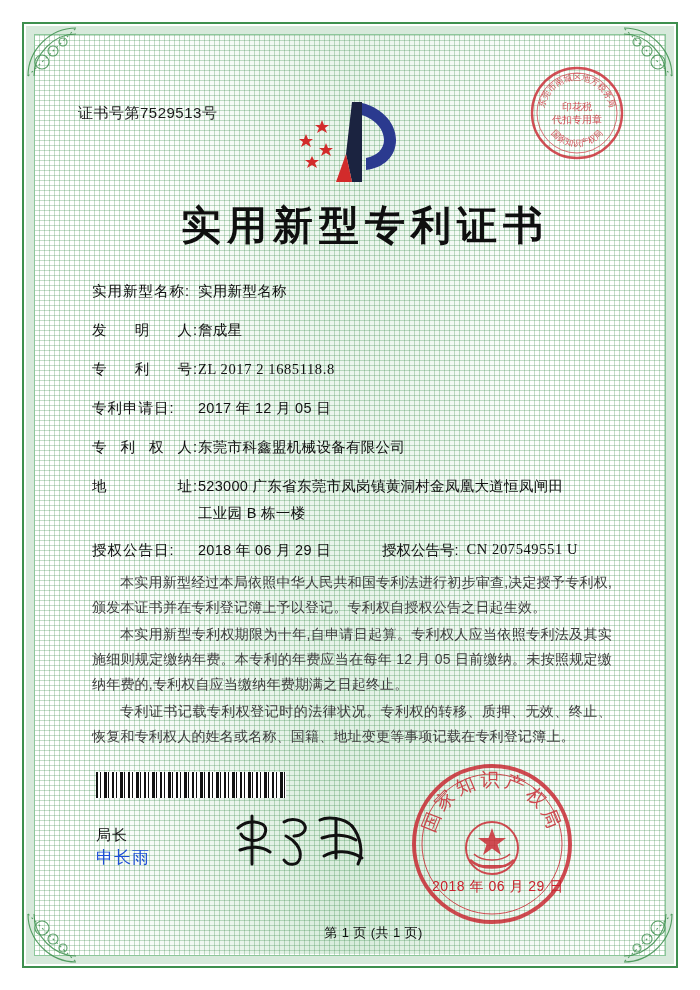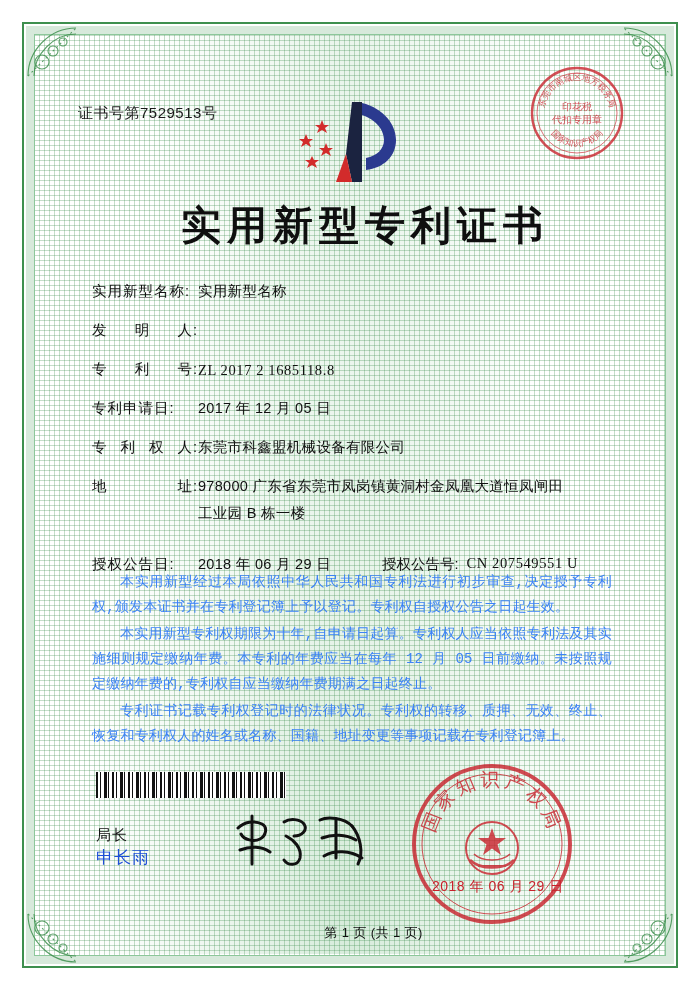--- a/index.html
+++ b/index.html
@@ -143,21 +143,21 @@
   .fields {
     position: absolute;
     left: 92px;
     top: 282px;
     width: 520px;
     font-size: 14.5px;
     color: #111;
   }
   .field-row {
     display: flex;
-    align-items: flex-end;
+    align-items: center;
     margin-bottom: 20px;
     white-space: nowrap;
   }
   .field-label {
     width: 106px;
     flex: 0 0 106px;
     letter-spacing: 1px;
   }
   .field-label.spread {
     display: flex;
@@ -168,41 +168,40 @@
     flex: 1 1 auto;
     letter-spacing: .3px;
   }
   .field-value.mono {
     font-family: "Liberation Serif", serif;
     letter-spacing: .6px;
   }
   .addr-cont {
     margin-left: 106px;
     margin-top: -12px;
-    margin-bottom: 32px;
+    margin-bottom: 18px;
     letter-spacing: .3px;
   }
   .pub-row {
     display: flex;
     align-items: baseline;
     margin-bottom: 6px;
   }
   .pub-left { width: 290px; display: flex; align-items: center; }
   .pub-right { display: flex; justify-content: center; }
 
   
   .body-text {
     position: absolute;
     left: 92px;
     top: 570px;
     width: 520px;
     font-size: 14px;
-    color: #3b82f6;
+    color: #404040;
     line-height: 25px;
-    font-family: Liberation Mono, monospace;
   }
   .body-text p {
     margin: 0 0 2px 0;
     text-indent: 2em;
     text-align: justify;
     letter-spacing: .2px;
   }
 
   
   .barcode {
@@ -350,20 +349,21 @@
       <span class="field-label">实用新型名称:</span>
       <span class="field-value">实用新型名称</span>
     </div>
 
     <div class="field-row">
       <span class="field-label spread">
         <span>发</span>
         <span>明</span>
         <span>人:</span>
       </span>
+      <span class="field-value">詹成星</span>
     </div>
 
     <div class="field-row">
       <span class="field-label spread">
         <span>专</span>
         <span>利</span>
         <span>号:</span>
       </span>
       <span class="field-value mono">ZL 2017 2 1685118.8</span>
     </div>
@@ -381,21 +381,21 @@
         <span>人:</span>
       </span>
       <span class="field-value">东莞市科鑫盟机械设备有限公司</span>
     </div>
 
     <div class="field-row">
       <span class="field-label spread">
         <span>地</span>
         <span>址:</span>
       </span>
-      <span class="field-value">978000  广东省东莞市凤岗镇黄洞村金凤凰大道恒凤闸田</span>
+      <span class="field-value">523000  广东省东莞市凤岗镇黄洞村金凤凰大道恒凤闸田</span>
     </div>
     <div class="addr-cont">工业园 B 栋一楼</div>
 
     <div class="pub-row">
       <span class="pub-left">
         <span class="field-label">授权公告日:</span>
         <span class="field-value">2018 年 06 月 29 日</span>
       </span>
       <span class="pub-right">
         <span style="margin-right:8px">授权公告号:</span>

